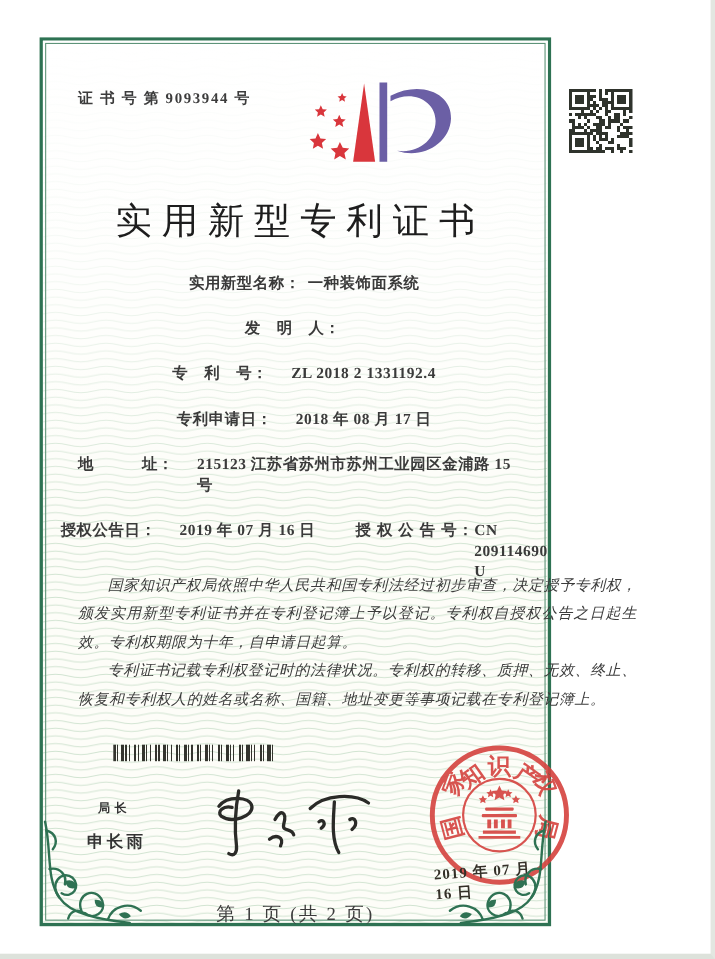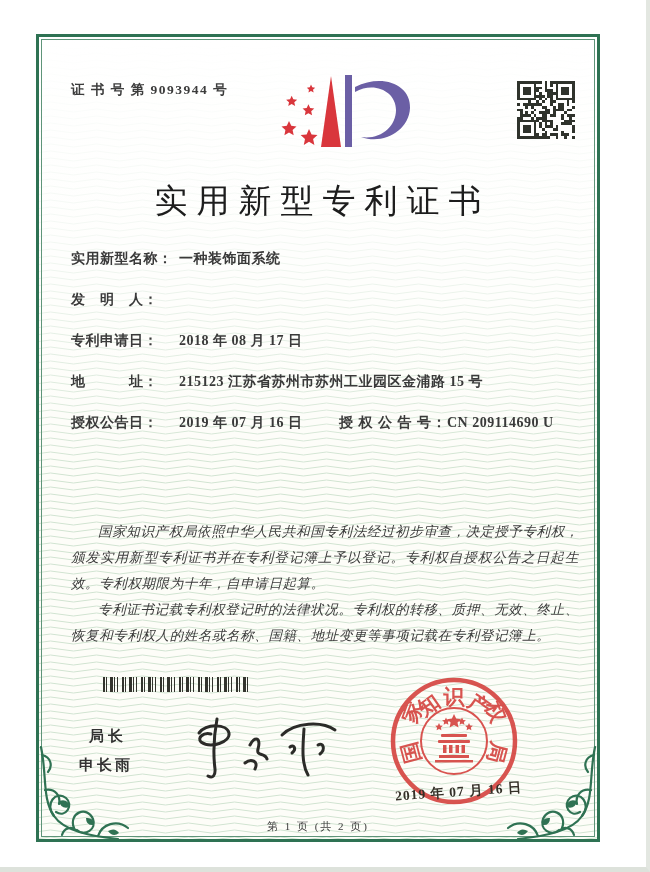--- a/index.html
+++ b/index.html
@@ -2,61 +2,61 @@
 <html><head>
 <meta charset="utf-8">
 <style>
   html,body{margin:0;padding:0;background:#ffffff;}
   .page{
     position:relative;width:650px;height:872px;background:#ffffff;overflow:hidden;
     font-family:"Liberation Serif","DejaVu Serif",serif;
     border-right:4px solid #e3e7e1;border-bottom:5px solid #dde2db;box-sizing:border-box;
   }
   .frame{
-    position:absolute;left:36px;top:34px;width:564px;height:808px;
+    position:absolute;left:36px;top:34px;width:465px;height:808px;
     border:3px solid #2e7253;box-sizing:border-box;background:#fdfdf8;
   }
   .frame-inner{
     position:absolute;left:2px;top:2px;right:2px;bottom:2px;
     border:1px solid #5e9479;pointer-events:none;
   }
   .waves{position:absolute;left:0;top:0;width:100%;height:100%;}
   .wave-fade{position:absolute;left:0;top:0;width:100%;height:55%;
     background:linear-gradient(#ffffff 0%,rgba(255,255,255,.75) 45%,rgba(255,255,255,0) 100%);}
   .cert-no{position:absolute;left:32px;top:44px;font-size:13.5px;letter-spacing:1.5px;
     color:#3c3c3c;font-weight:600;}
   .logo{position:absolute;left:228px;top:34px;width:152px;height:88px;}
   .qr{position:absolute;left:478px;top:44px;width:58px;height:58px;}
   .title{position:absolute;left:0;top:142px;width:100%;text-align:center;
     font-size:33px;font-weight:400;color:#1d1d1d;letter-spacing:9px;text-indent:9px;margin:0;}
   .fields{position:absolute;left:32px;top:212px;right:16px;}
   .field-row{display:flex;margin-bottom:22px;font-size:14px;line-height:19px;
-    font-weight:600;color:#3a3a3a;}
+    font-weight:600;color:#3a3a3a;justify-content:center;}
   .field-label{width:108px;flex:none;letter-spacing:.5px;}
   .field-value{letter-spacing:.5px;}
   .grant-value{width:146px;flex:none;}
   .grant-label2{margin-left:14px;letter-spacing:1px;}
   .paras{position:absolute;left:32px;top:482px;width:508px;font-size:13.5px;
     line-height:26px;color:#3b3b3b;letter-spacing:.6px;text-align:justify;}
   .paras p{margin:0;text-indent:2em;font-style:italic;}
   .barcode{position:absolute;left:64px;top:640px;width:146px;height:15px;
     background:repeating-linear-gradient(90deg,
       #34342e 0 2px,transparent 2px 3px,#34342e 3px 4px,transparent 4px 7px,
       #34342e 7px 10px,transparent 10px 11px,#34342e 11px 12px,transparent 12px 14px,
       #34342e 14px 15px,transparent 15px 19px);}
-  .signer-title{position:absolute;left:50px;top:690px;font-size:15px;letter-spacing:4px;
+  .signer-title{position:absolute;left:50px;top:690px;font-size:11px;letter-spacing:4px;
     color:#333;font-weight:600;}
   .signer-name{position:absolute;left:40px;top:719px;font-size:15px;letter-spacing:3px;
     color:#333;font-weight:600;}
   .signature{position:absolute;left:148px;top:674px;width:165px;height:78px;}
   .seal{position:absolute;left:345px;top:634px;width:140px;height:140px;opacity:.9;}
   .seal-date{position:absolute;left:356px;top:746px;font-size:13.5px;font-weight:700;
     color:#343028;letter-spacing:1px;transform:rotate(-4deg);}
   .footer{position:absolute;left:0;top:782px;width:100%;text-align:center;
-    font-size:11px;letter-spacing:2px;color:#3c3c3c;}
+    font-size:17px;letter-spacing:2px;color:#3c3c3c;}
   .orn{position:absolute;width:104px;height:100px;}
   .orn-left{left:-3px;bottom:-4px;}
   .orn-right{right:-3px;bottom:-4px;transform:scaleX(-1);}
 </style>
 </head>
 <body>
 
 <div class="page">
   <div class="frame">
 
@@ -335,20 +335,24 @@
 
     <div class="fields">
       <div class="field-row">
         <span class="field-label">实用新型名称：</span>
         <span class="field-value">一种装饰面系统</span>
       </div>
       <div class="field-row">
         <span class="field-label">发　明　人：</span>
       </div>
       <div class="field-row">
+        <span class="field-label">专　利　号：</span>
+        <span class="field-value">ZL 2018 2 1331192.4</span>
+      </div>
+      <div class="field-row">
         <span class="field-label">专利申请日：</span>
         <span class="field-value">2018 年 08 月 17 日</span>
       </div>
       <div class="field-row">
         <span class="field-label">地　　　址：</span>
         <span class="field-value">215123 江苏省苏州市苏州工业园区金浦路 15 号</span>
       </div>
       <div class="field-row">
         <span class="field-label">授权公告日：</span>
         <span class="field-value grant-value">2019 年 07 月 16 日</span>

